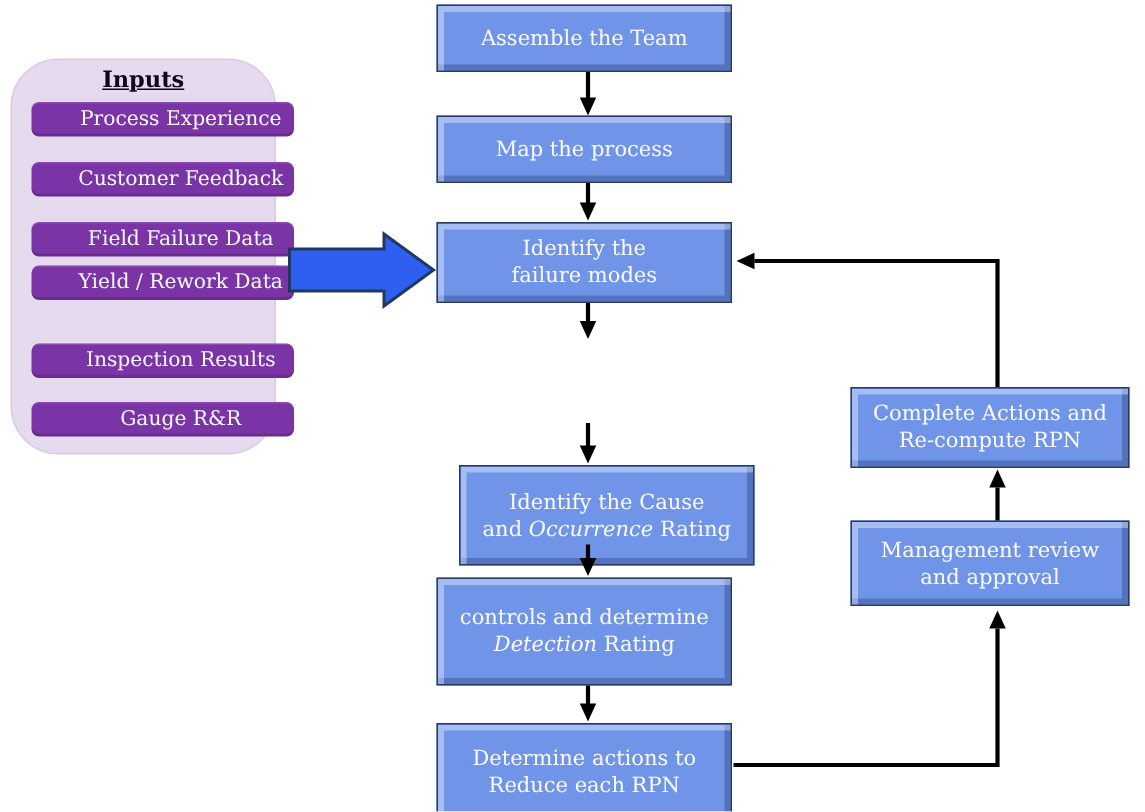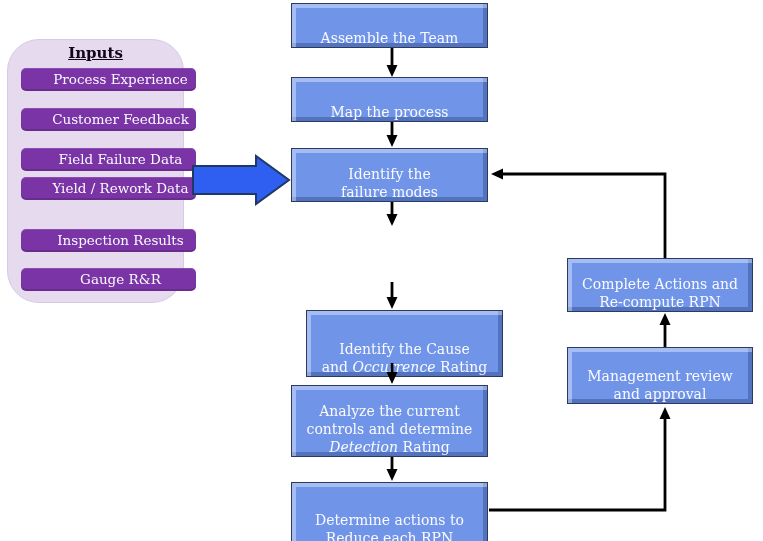--- a/index.html
+++ b/index.html
@@ -50,21 +50,21 @@
     position: absolute;
     background: var(--box-blue);
     border: 1px solid var(--box-blue-border);
     box-shadow: inset 4px 4px 0 var(--bevel-light), inset -4px -4px 0 var(--bevel-dark);
     box-sizing: border-box;
     color: var(--box-text);
     font-size: 14px;
     line-height: 18px;
     display: flex;
     flex-direction: column;
-    justify-content: flex-end;
+    justify-content: center;
     align-items: center;
     text-align: center;
   }
   .fbox .tline { white-space: nowrap; }
   .fbox .it { font-style: italic; }
 
   
   .overlay {
     position: absolute;
     left: 0; top: 0;
@@ -98,21 +98,20 @@
     </div>
   <div class="fbox" style="left:291px; top:148px; width:197px; height:54px">
       <div class="tline"><span>Identify the</span></div>
       <div class="tline"><span>failure modes</span></div>
     </div>
   <div class="fbox" style="left:306px; top:310px; width:197px; height:67px">
       <div class="tline"><span>Identify the Cause</span></div>
       <div class="tline"><span>and </span><span class="it">Occurrence</span><span> Rating</span></div>
     </div>
   <div class="fbox" style="left:291px; top:385px; width:197px; height:72px">
-      <div class="tline"><span>Analyze the current</span></div>
       <div class="tline"><span>controls and determine</span></div>
       <div class="tline"><span class="it">Detection</span><span> Rating</span></div>
     </div>
   <div class="fbox" style="left:291px; top:482px; width:197px; height:66px">
       <div class="tline"><span>Determine actions to</span></div>
       <div class="tline"><span>Reduce each RPN</span></div>
     </div>
 
   <div class="fbox" style="left:567px; top:258px; width:186px; height:54px">
       <div class="tline"><span>Complete Actions and</span></div>

